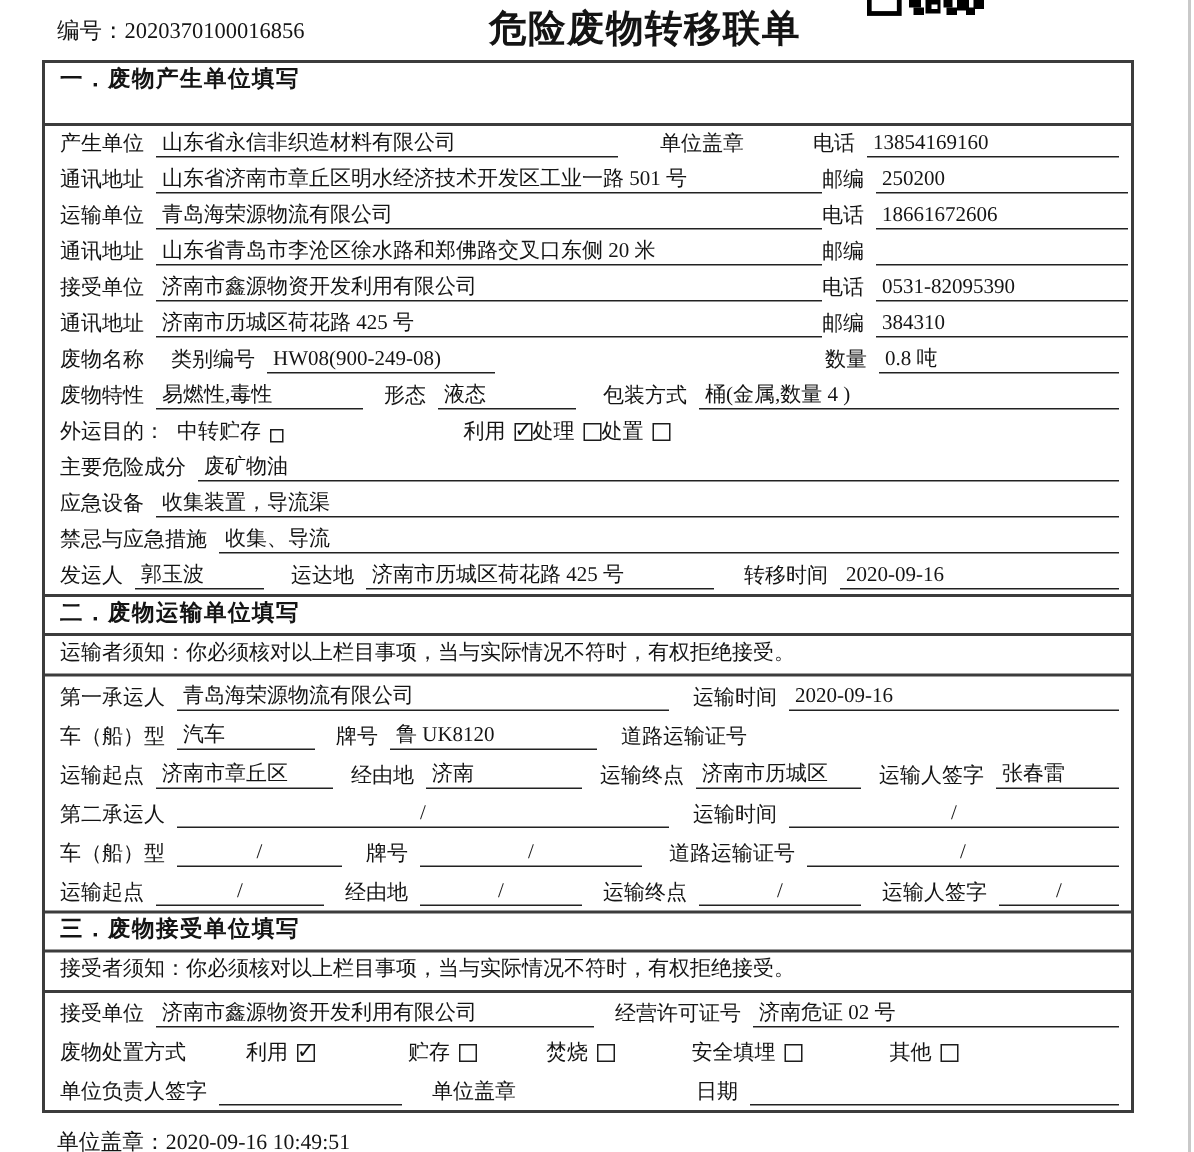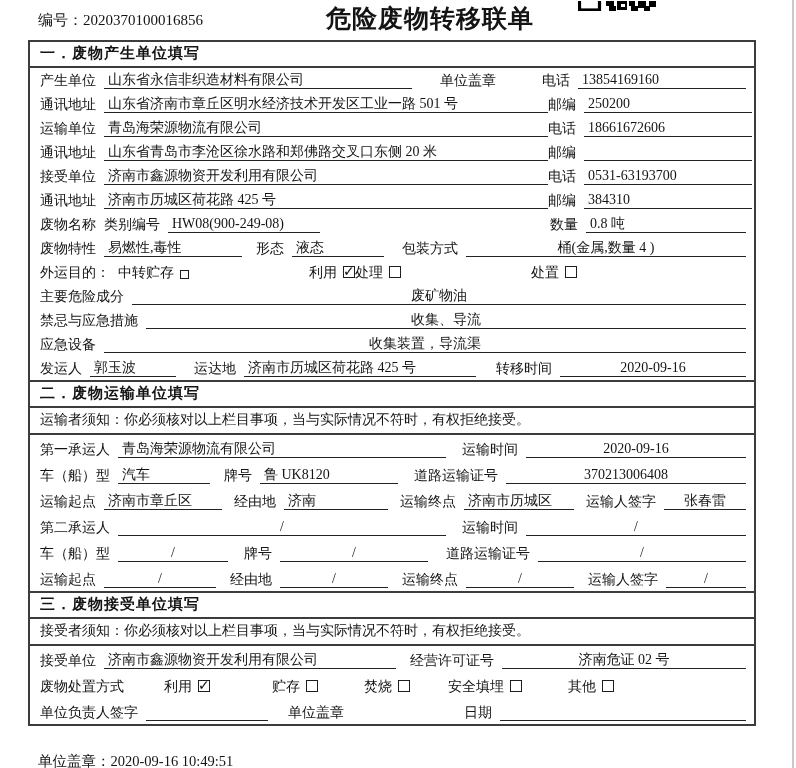--- a/index.html
+++ b/index.html
@@ -22,41 +22,41 @@
     font-size: 25px; font-weight: bold; letter-spacing: 1px;
     transform: translateX(32px);
   }
   .qr { position: absolute; left: 578px; top: 0; width: 78px; height: 11px; overflow: hidden; }
   
   .form {
     position: absolute; left: 28px; top: 40px; width: 728px;
     border: 2px solid #3c3c3c; background: #fff;
   }
   .sec-title {
-    height: 26px; line-height: 23px; padding-left: 10px;
+    height: 42px; line-height: 23px; padding-left: 10px;
     font-size: 15px; font-weight: bold; letter-spacing: 1px;
     border-bottom: 2px solid #3c3c3c;
   }
   .sec-title.mid { border-top: 2px solid #3c3c3c; height: 28px; line-height: 23px; }
   .notice {
     height: 27px; line-height: 24px; padding-left: 10px;
     border-bottom: 2px solid #3c3c3c; white-space: nowrap;
   }
   .row {
     display: flex; align-items: flex-end;
     height: 24px; padding: 0 8px 3px 10px; white-space: nowrap;
   }
   .row.r2 { height: 26px; }
   .lb { line-height: 17px; padding-right: 8px; flex-shrink: 0; }
   .u {
     display: inline-block; border-bottom: 1px solid #222;
     height: 18px; line-height: 17px; padding: 0 4px;
     overflow: hidden; flex-shrink: 0;
   }
-  .u.fill { flex: 1 1 auto; text-align: center; }
+  .u.fill { flex: 1 1 auto; }
   .u.sl { text-align: center; }
   
   .opt { display: flex; align-items: flex-end; }
   .optlb { line-height: 17px; padding-right: 6px; }
   .cb {
     width: 12px; height: 12px; border: 1.4px solid #1d1d1d;
     margin-bottom: 3px; position: relative; flex-shrink: 0;
   }
   .cb.sm { width: 9px; height: 9px; margin-bottom: 2px; }
   .cb.checked::after {
@@ -121,33 +121,33 @@
     <span class="lb">通讯地址</span>
     <span class="u" style="width:444px">山东省青岛市李沧区徐水路和郑佛路交叉口东侧 20 米</span>
     <span class="lb ml-auto">邮编</span>
     <span class="u" style="width:168px"></span>
   </div>
 
   <div class="row">
     <span class="lb">接受单位</span>
     <span class="u" style="width:444px">济南市鑫源物资开发利用有限公司</span>
     <span class="lb ml-auto">电话</span>
-    <span class="u" style="width:168px">0531-63193700</span>
+    <span class="u" style="width:168px">0531-82095390</span>
   </div>
 
   <div class="row">
     <span class="lb">通讯地址</span>
     <span class="u" style="width:444px">济南市历城区荷花路 425 号</span>
     <span class="lb ml-auto">邮编</span>
     <span class="u" style="width:168px">384310</span>
   </div>
 
   <div class="row">
     <span class="lb">废物名称</span>
-    <span class="lb" style="">类别编号</span>
+    <span class="lb" style="margin-left:10px">类别编号</span>
     <span class="u" style="width:152px">HW08(900-249-08)</span>
     <span class="lb ml-auto">数量</span>
     <span class="u" style="width:160px">0.8 吨</span>
   </div>
 
   <div class="row">
     <span class="lb">废物特性</span>
     <span class="u" style="width:138px">易燃性,毒性</span>
     <span class="lb" style="margin-left:14px">形态</span>
     <span class="u" style="width:92px">液态</span>
@@ -162,39 +162,39 @@
       <span class="cb sm"></span>
     </span>
     <span class="opt" style="margin-left:120px">
       <span class="optlb">利用</span>
       <span class="cb checked"></span>
     </span>
     <span class="opt" style="">
       <span class="optlb">处理</span>
       <span class="cb"></span>
     </span>
-    <span class="opt" style="margin-left:130px">
+    <span class="opt" style="">
       <span class="optlb">处置</span>
       <span class="cb"></span>
     </span>
   </div>
 
   <div class="row">
     <span class="lb">主要危险成分</span>
     <span class="u fill">废矿物油</span>
   </div>
 
   <div class="row">
+    <span class="lb">应急设备</span>
+    <span class="u fill">收集装置，导流渠</span>
+  </div>
+
+  <div class="row">
     <span class="lb">禁忌与应急措施</span>
     <span class="u fill">收集、导流</span>
-  </div>
-
-  <div class="row">
-    <span class="lb">应急设备</span>
-    <span class="u fill">收集装置，导流渠</span>
   </div>
 
   <div class="row">
     <span class="lb">发运人</span>
     <span class="u" style="width:86px">郭玉波</span>
     <span class="lb" style="margin-left:18px">运达地</span>
     <span class="u" style="width:232px">济南市历城区荷花路 425 号</span>
     <span class="lb" style="margin-left:20px">转移时间</span>
     <span class="u fill">2020-09-16</span>
   </div>
@@ -208,21 +208,20 @@
     <span class="lb" style="margin-left:16px">运输时间</span>
     <span class="u fill">2020-09-16</span>
   </div>
 
   <div class="row r2">
     <span class="lb">车（船）型</span>
     <span class="u" style="width:92px">汽车</span>
     <span class="lb" style="margin-left:14px">牌号</span>
     <span class="u" style="width:138px">鲁 UK8120</span>
     <span class="lb" style="margin-left:16px">道路运输证号</span>
-    <span class="u fill">370213006408</span>
   </div>
 
   <div class="row r2">
     <span class="lb">运输起点</span>
     <span class="u" style="width:118px">济南市章丘区</span>
     <span class="lb" style="margin-left:12px">经由地</span>
     <span class="u" style="width:104px">济南</span>
     <span class="lb" style="margin-left:12px">运输终点</span>
     <span class="u" style="width:110px">济南市历城区</span>
     <span class="lb" style="margin-left:12px">运输人签字</span>
@@ -274,25 +273,25 @@
       <span class="cb checked"></span>
     </span>
     <span class="opt" style="margin-left:62px">
       <span class="optlb">贮存</span>
       <span class="cb"></span>
     </span>
     <span class="opt" style="margin-left:46px">
       <span class="optlb">焚烧</span>
       <span class="cb"></span>
     </span>
-    <span class="opt" style="margin-left:38px">
+    <span class="opt" style="margin-left:51px">
       <span class="optlb">安全填埋</span>
       <span class="cb"></span>
     </span>
-    <span class="opt" style="margin-left:46px">
+    <span class="opt" style="margin-left:58px">
       <span class="optlb">其他</span>
       <span class="cb"></span>
     </span>
   </div>
 
   <div class="row r2">
     <span class="lb">单位负责人签字</span>
     <span class="u" style="width:122px"></span>
     <span class="lb" style="margin-left:20px">单位盖章</span>
     <span class="lb" style="margin-left:112px">日期</span>

